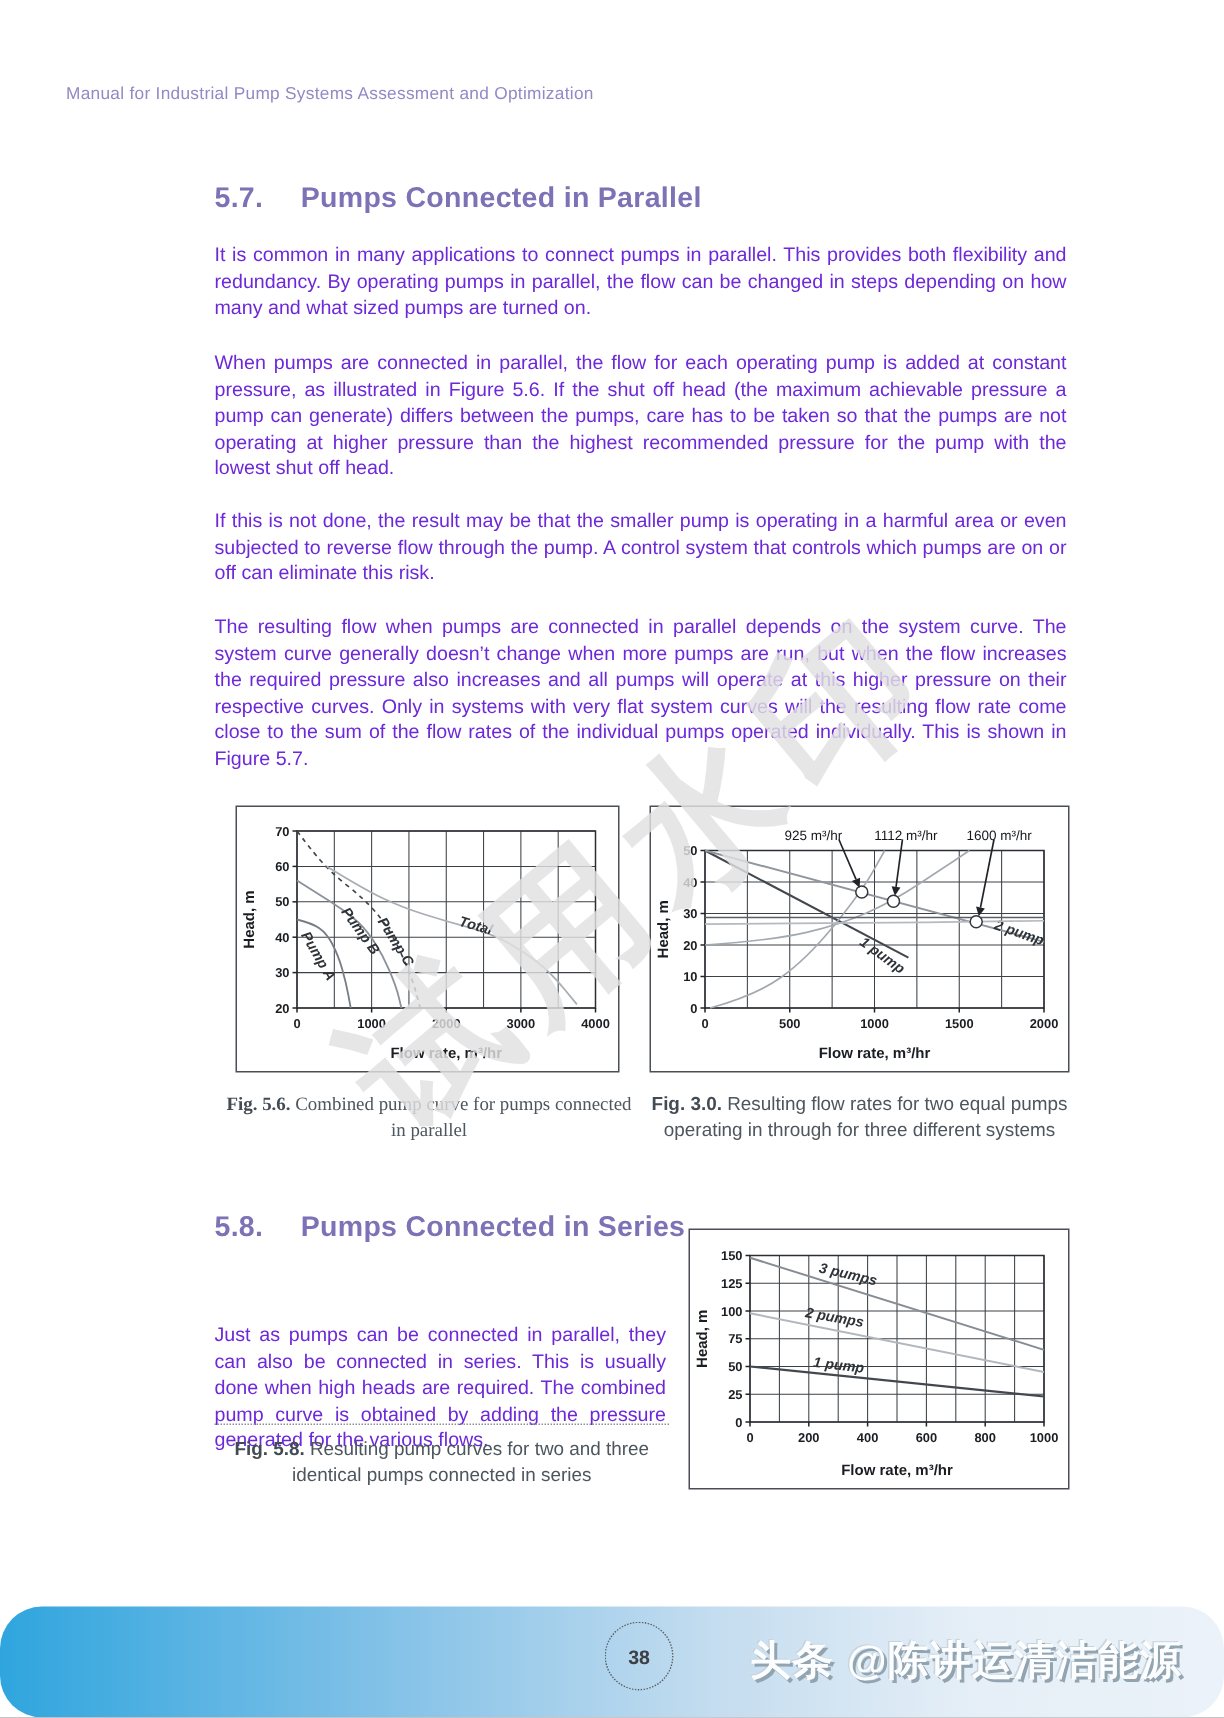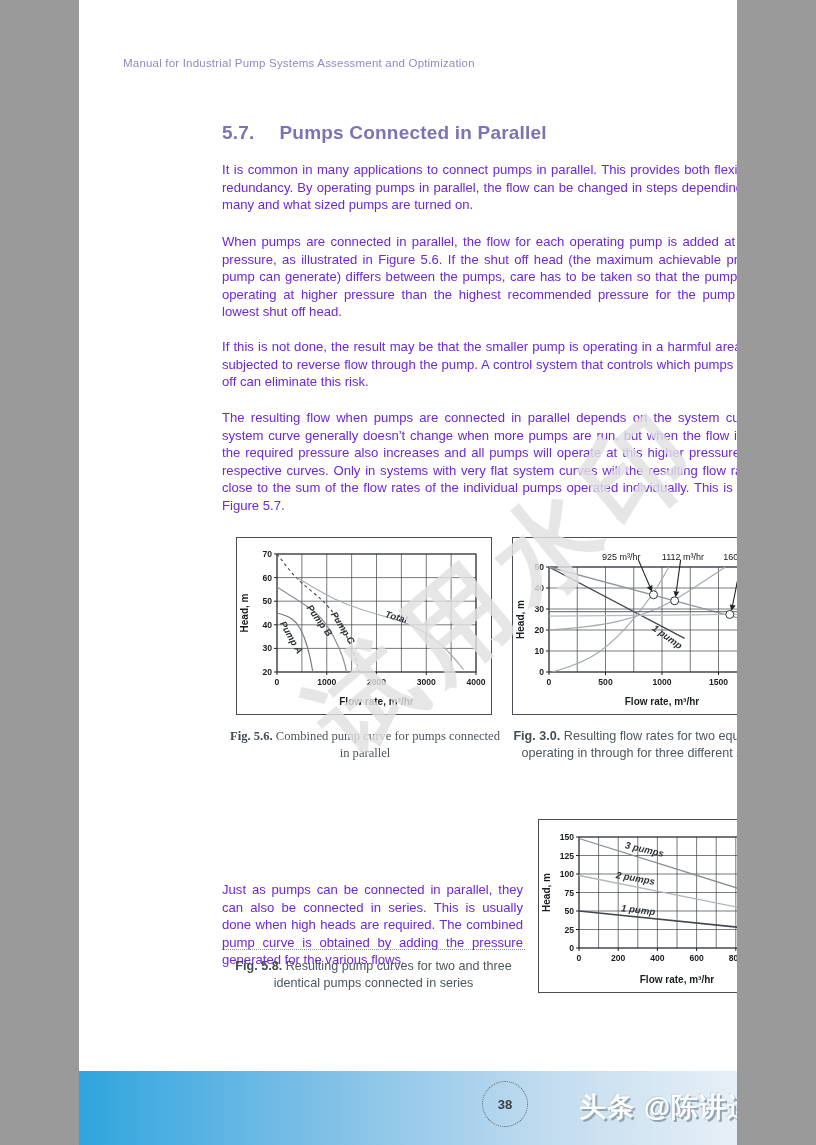--- a/index.html
+++ b/index.html
@@ -1,17 +1,17 @@
 <!DOCTYPE html>
 <html><head>
 <meta charset="utf-8">
 <style>
   html,body{margin:0;padding:0;background:#9a9a9a;}
   .page{
-    position:relative;width:658px;height:1145px;margin:0 auto;
+    position:relative;width:816px;height:1145px;margin:0 auto;
     background:#ffffff;overflow:hidden;
     font-family:"Liberation Sans",sans-serif;
   }
   .doc-header{
     position:absolute;left:44px;top:57px;
     font-size:11.5px;color:#9289c5;letter-spacing:.2px;
   }
   .sec-heading{
     position:absolute;left:143px;
     font-size:19px;font-weight:bold;color:#7d72b6;
@@ -42,20 +42,21 @@
     line-height:125px;text-align:center;
     font-size:104px;font-weight:bold;letter-spacing:14px;
     color:rgba(224,224,226,0.82);
     transform:rotate(-40deg);transform-origin:center;
     z-index:6;pointer-events:none;white-space:nowrap;
   }
   .footer-band{
     position:absolute;left:0;top:1071px;width:816px;height:74px;
     background:linear-gradient(to right,#2fa5de 0%,#7fc0e7 30%,#c3dcef 58%,#e6eff7 80%,#ebf2f9 100%);
     z-index:2;
+    border-radius:28px;
   }
   .page-num-circle{
     position:absolute;left:403px;top:10px;width:44px;height:44px;
     border:1.6px dotted #5a5f63;border-radius:50%;
     display:flex;align-items:center;justify-content:center;
     font-size:13px;font-weight:bold;color:#3c4146;
   }
   .footer-credit{
     position:absolute;right:28px;top:18px;
     font-size:27px;font-weight:bold;color:#fbfdff;
@@ -201,20 +202,23 @@
       </svg>
   </div>
 
   <div class="figcap" style="left:150px;top:728px;width:272px;font-family:Liberation Serif, serif;">
     <b>Fig. 5.6.</b><span> Combined pump curve for pumps connected in parallel</span>
   </div>
   <div class="figcap" style="left:428px;top:728px;width:290px;">
     <b>Fig. 3.0.</b><span> Resulting flow rates for two equal pumps operating in through for three different systems</span>
   </div>
 
+  <div class="sec-heading" style="top:808px;">
+    <span class="sec-num">5.8.</span><span>Pumps Connected in Series</span>
+  </div>
 
   <p class="body-par narrow" style="top:849px;">Just as pumps can be connected in parallel, they can also be connected in series. This is usually done when high heads are required. The combined pump curve is obtained by adding the pressure generated for the various flows.</p>
 
   <div class="dotted-rule" style="top:949px;"></div>
 
   <div class="figcap" style="left:143px;top:958px;width:303px;">
     <b>Fig. 5.8.</b><span> Resulting pump curves for two and three identical pumps connected in series</span>
   </div>
 
   <div class="figbox" style="left:459px;top:819px;width:254px;height:174px;">

